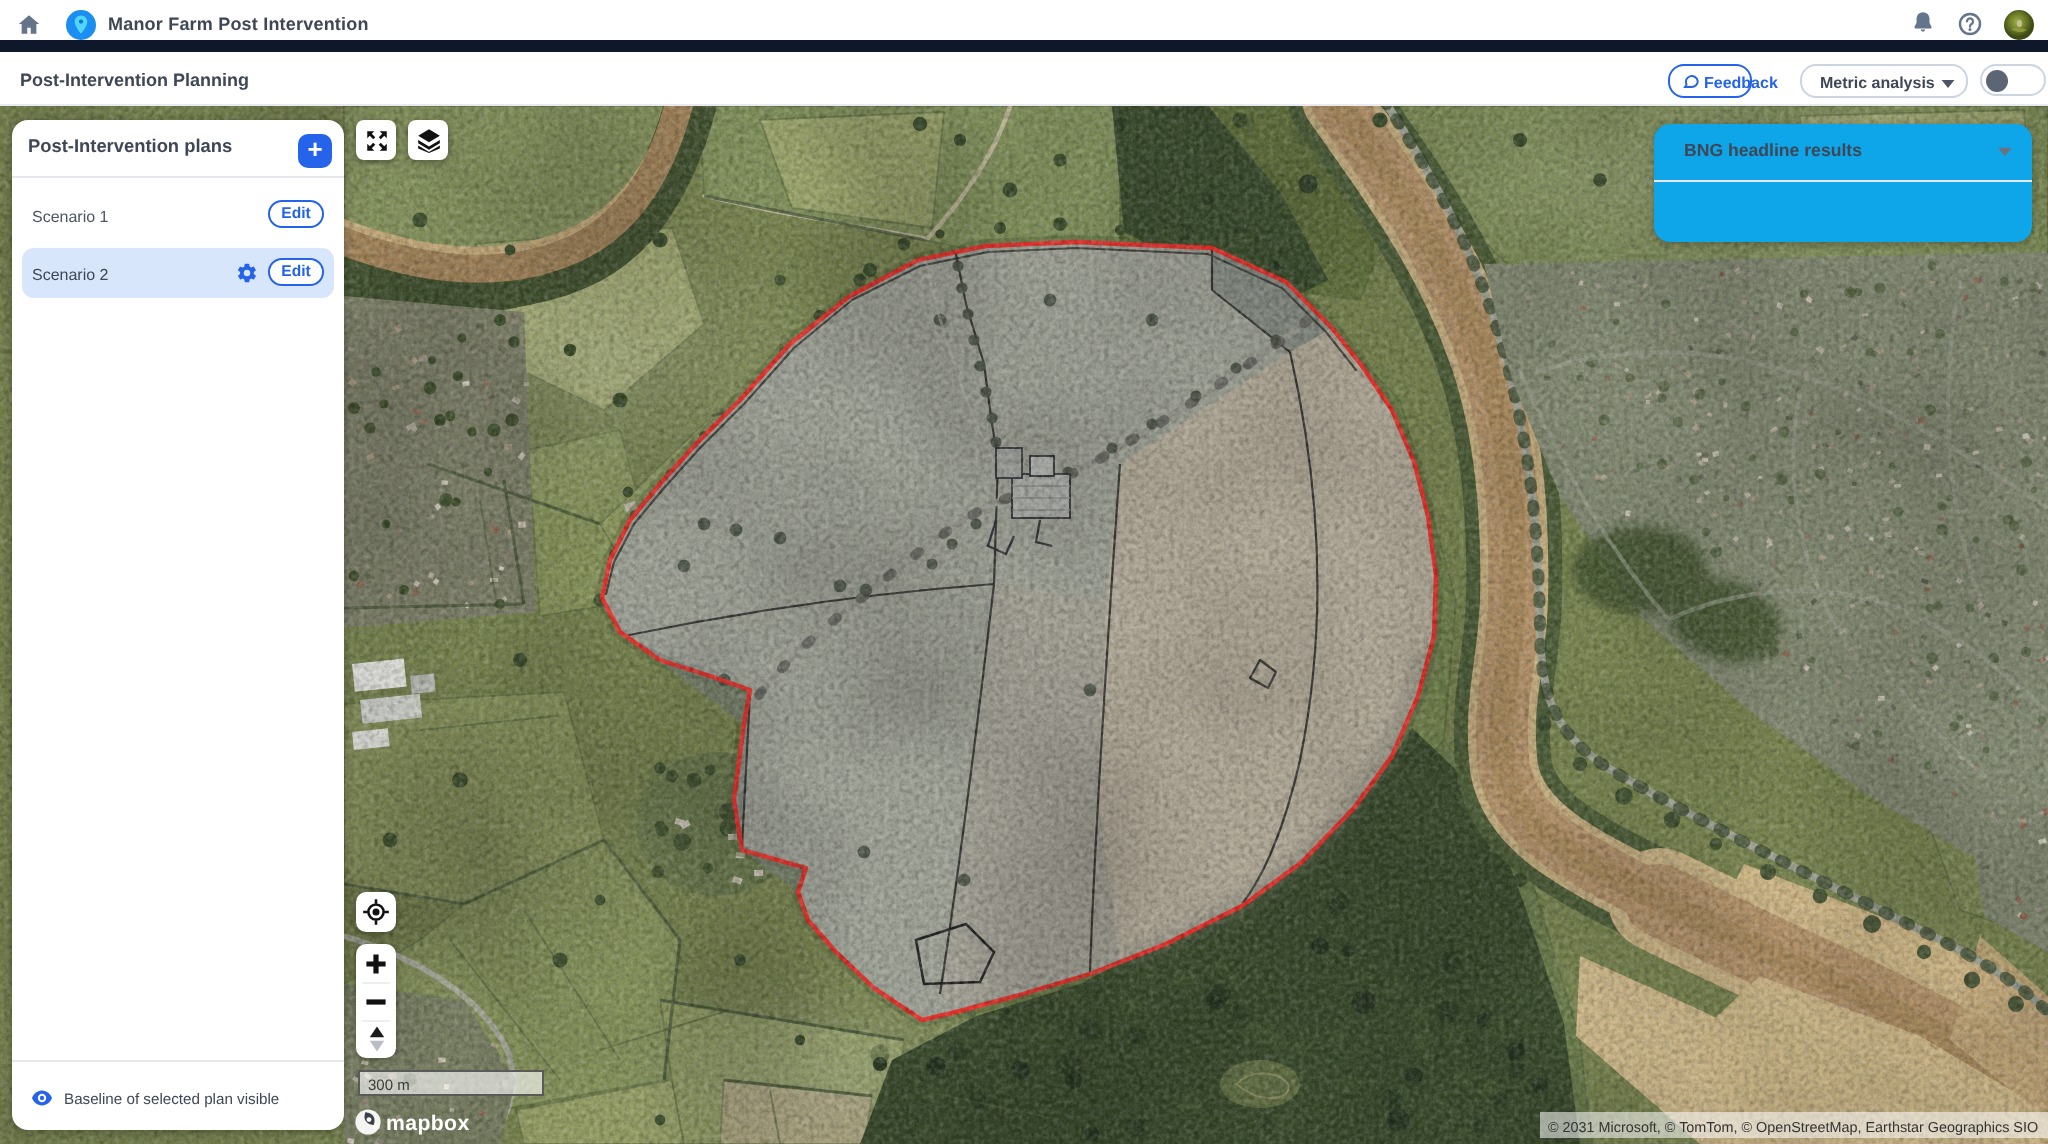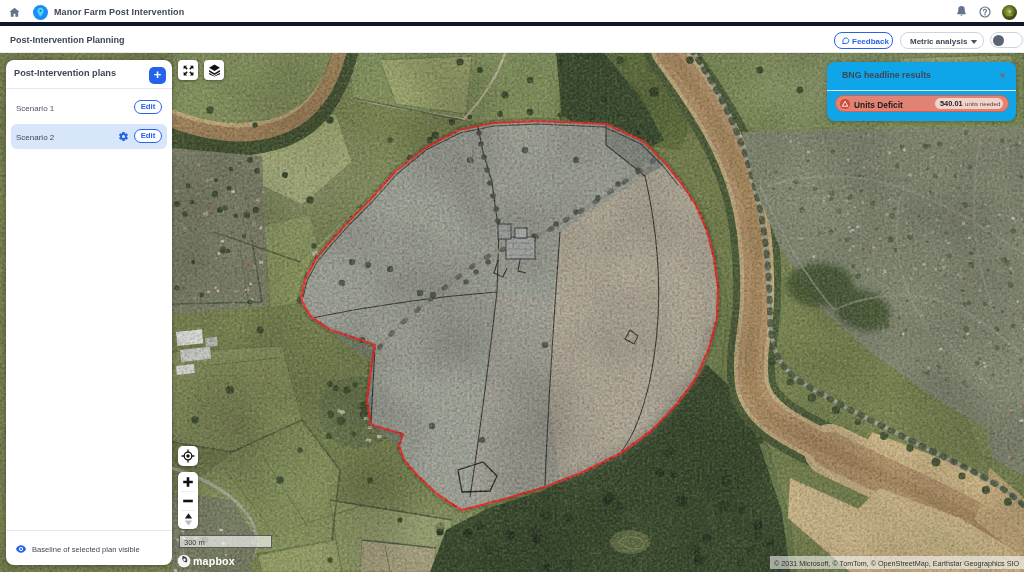--- a/index.html
+++ b/index.html
@@ -939,21 +939,21 @@
 <path d="M463,130 C470,165 482,200 497,231" fill="none" stroke="#b0b2a7" stroke-width="1.4" stroke-linecap="round" stroke-linejoin="round" opacity="0.55"></path>
 
 <polygon points="459,130 493,123 538,121 606,124 643,141 666,164 681,183 696,205 707,231 714,258 718,288 717,318 709,348 696,378 677,404 651,431 621,453 583,472 545,487 508,498 478,506 461,510 437,494 418,476 404,460 399,446 403,434 371,425 367,400 372,362 375,345 355,338 330,330 310,316 301,299 305,280 315,260 330,242 348,222 370,200 395,172 425,148" fill="none" stroke="#e4302a" stroke-width="2.2" stroke-linejoin="round"></polygon>
 
 <rect x="0" y="53" width="1024" height="519" filter="url(#grainD)" opacity="0.3"></rect>
 <rect x="0" y="53" width="1024" height="519" filter="url(#grainL)" opacity="0.24"></rect>
 <rect x="0" y="53" width="1024" height="519" filter="url(#blotch)" opacity="0.16"></rect>
 </svg>
 </div>
 
-<div class="abs" style="left:0;top:0;width:1024px;height:26px;background:#fff;border-bottom:4px solid #0f172a;z-index:20;">
+<div class="abs" style="left:0;top:0;width:1024px;height:26px;background:#fff;border-bottom:6px solid #0f172a;z-index:20;">
 
   <svg class="abs" style="left:8px;top:6px;" width="13" height="13" viewBox="0 0 24 24">
       <path fill="#64748b" d="M12 3 2.6 11h2.6v9h5.2v-5.5h3.2V20h5.2v-9h2.6z"></path>
     </svg>
 
   <svg class="abs" style="left:33px;top:5px;" width="15" height="15" viewBox="0 0 30 30">
       <circle cx="15" cy="15" r="15" fill="#1b8ef2"></circle>
       <path d="M15 5.5c-3.6 0-6.3 2.8-6.3 6.2 0 4.5 6.3 12 6.3 12s6.3-7.5 6.3-12c0-3.4-2.7-6.2-6.3-6.2z" fill="#52d5fa"></path>
       <circle cx="15" cy="11.6" r="2.1" fill="#0b72c9"></circle>
     </svg>
@@ -982,21 +982,21 @@
       <path d="M7 19 q8 -3 16 1 q-8 5 -16 -1" fill="#8aa23c" opacity="0.85"></path>
       <ellipse cx="15.5" cy="13.5" rx="2.6" ry="3.6" fill="#c9c49a" opacity="0.9"></ellipse>
       <path d="M13 17.5 q2.5 1.8 5.5 .8" stroke="#b5772f" stroke-width="1.1" fill="none" opacity="0.8"></path>
     </svg>
 </div>
 
 <div class="abs" style="left:0;top:26px;width:1024px;height:27px;background:#fff;border-bottom:1px solid #e8eaee;z-index:20;">
 
   <div class="abs" style="left:10px;top:9px;font-size:9px;font-weight:bold;color:#3f4756;">Post-Intervention Planning</div>
 
-  <div class="abs" style="left:834px;top:5.5px;width:59px;height:17px;border:1.4px solid #2563eb;border-radius:8px;background:#fff;">
+  <div class="abs" style="left:834px;top:5.5px;width:42px;height:17px;border:1.4px solid #2563eb;border-radius:8px;background:#fff;">
     <svg class="abs" style="left:6px;top:3.5px;" width="9" height="9" viewBox="0 0 24 24">
         <path fill="none" stroke="#2563eb" stroke-width="2.6" d="M21 12a8 8 0 0 1-8 8H4l2-3a8 8 0 1 1 15-5z"></path>
       </svg>
     <div class="abs" style="left:17px;top:4px;font-size:8px;font-weight:bold;color:#2563eb;">Feedback</div>
   </div>
 
   <div class="abs" style="left:900px;top:5.5px;width:84px;height:17px;border:1px solid #cbd5e1;border-radius:8px;background:#fff;">
     <div class="abs" style="left:9px;top:4.5px;font-size:8px;font-weight:bold;color:#3f4756;">Metric analysis</div>
     <svg class="abs" style="left:69px;top:6.5px;" width="8" height="6" viewBox="0 0 10 7">
         <path d="M1 1 L5 6 L9 1z" fill="#4b5563"></path>
@@ -1070,34 +1070,20 @@
 <div class="abs" style="left:827px;top:62px;width:189px;height:59px;background:#0ea5e9;border-radius:8px;box-shadow:0 1px 5px rgba(0,0,0,0.3);z-index:15;">
 
   <div class="abs" style="left:15px;top:8px;font-size:8.8px;font-weight:bold;color:#3f4756;">BNG headline results</div>
 
   <svg class="abs" style="left:171px;top:11px;" width="9" height="6" viewBox="0 0 10 7">
       <path d="M1 1 L5 6 L9 1z" fill="#6b7280"></path>
     </svg>
 
   <div class="abs" style="left:0;top:28px;width:189px;height:1px;background:#e5e7eb;"></div>
 
-  <div class="abs" style="left:8px;top:33px;width:174px;height:17px;background:#e08274;border:1.4px solid #d95f4c;border-radius:9px;">
-
-    <svg class="abs" style="left:4px;top:2.8px;" width="10" height="10" viewBox="0 0 20 20">
-        <circle cx="10" cy="10" r="10" fill="#ce4937"></circle>
-        <path d="M10 4.5 15.5 14.5 H4.5z" fill="none" stroke="#fff" stroke-width="1.8" stroke-linejoin="round"></path>
-      </svg>
-
-    <div class="abs" style="left:18px;top:3.5px;font-size:8.4px;font-weight:bold;color:#26201e;white-space:nowrap;">Units Deficit</div>
-
-    <div class="abs" style="left:99px;top:2.2px;width:68px;height:11px;background:#f2d3cc;border-radius:6px;white-space:nowrap;">
-      <span style="position:absolute;left:5px;top:1px;font-size:7.4px;font-weight:bold;color:#26201e;">540.01</span>
-        <span style="position:absolute;left:30px;top:2px;font-size:6.2px;color:#4f403c;">units needed</span>
-    </div>
-  </div>
 </div>
 
 <div class="abs" style="left:178px;top:446px;width:20px;height:20px;background:#fff;border-radius:5px;box-shadow:0 1px 3px rgba(0,0,0,0.35);z-index:10;">
   <svg class="abs" style="left:3px;top:3px;" width="14" height="14" viewBox="0 0 24 24">
       <g fill="none" stroke="#111" stroke-width="2.2">
         <circle cx="12" cy="12" r="6.5"></circle>
         <path d="M12 1v4M12 19v4M1 12h4M19 12h4"></path>
       </g>
       <circle cx="12" cy="12" r="3" fill="#111"></circle>
     </svg>

